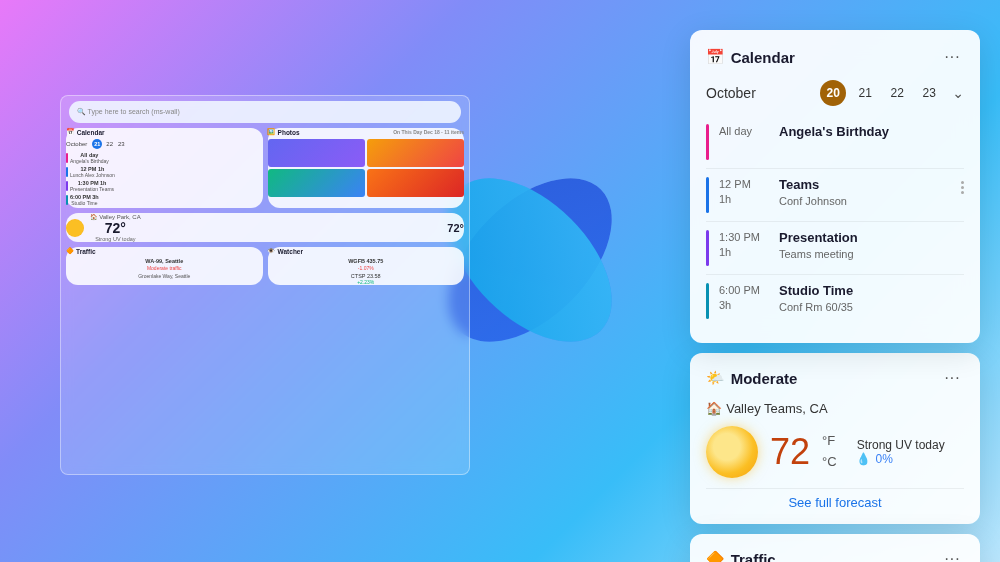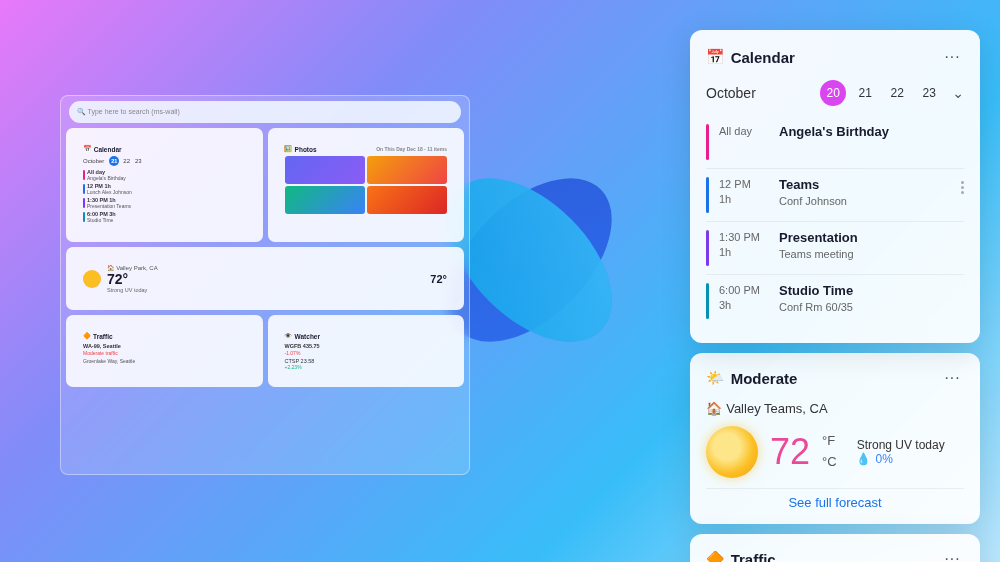--- a/index.html
+++ b/index.html
@@ -87,24 +87,25 @@
     
     .mini-widgets {
       display: grid;
       grid-template-columns: 1fr 1fr;
       gap: 5px;
       padding: 0 5px;
     }
 
     .mini-widget {
       background: rgba(255,255,255,0.88);
-      border-radius: 7px;
-      padding: 17px;
+      border-radius: 12px;
+      padding: 0;
       font-size: 6px;
       color: #333;
+      text-align: center;
     }
     .mini-widget-header {
       font-size: 6.5px;
       font-weight: 700;
       color: #1a1a2e;
       margin-bottom: 3px;
       display: flex;
       align-items: center;
       gap: 2px;
     }
@@ -247,23 +248,23 @@
       align-items: center;
       justify-content: center;
       font-size: 12px;
       font-weight: 500;
       color: #333;
       cursor: pointer;
       border: none;
       background: none;
     }
     .cal-date-btn.active {
-      background: #d946ef;
+      background: #a16207;
       color: white;
-      font-weight: 400;
+      font-weight: 700;
     }
     .cal-expand {
       background: none;
       border: none;
       cursor: pointer;
       font-size: 14px;
       color: #555;
       margin-left: 4px;
     }
 
@@ -349,21 +350,21 @@
       width: 52px;
       height: 52px;
       background: radial-gradient(circle at 40% 40%, #fde68a 30%, #fbbf24 60%, #f59e0b 100%);
       border-radius: 50%;
       box-shadow: 0 0 12px rgba(251,191,36,0.5);
       flex-shrink: 0;
     }
     .weather-temp {
       font-size: 36px;
       font-weight: 300;
-      color: #ec4899;
+      color: #c2410c;
       line-height: 1;
     }
     .weather-unit {
       font-size: 13px;
       color: #555;
       display: block;
       line-height: 1.6;
     }
     .weather-uv {
       font-size: 12px;

